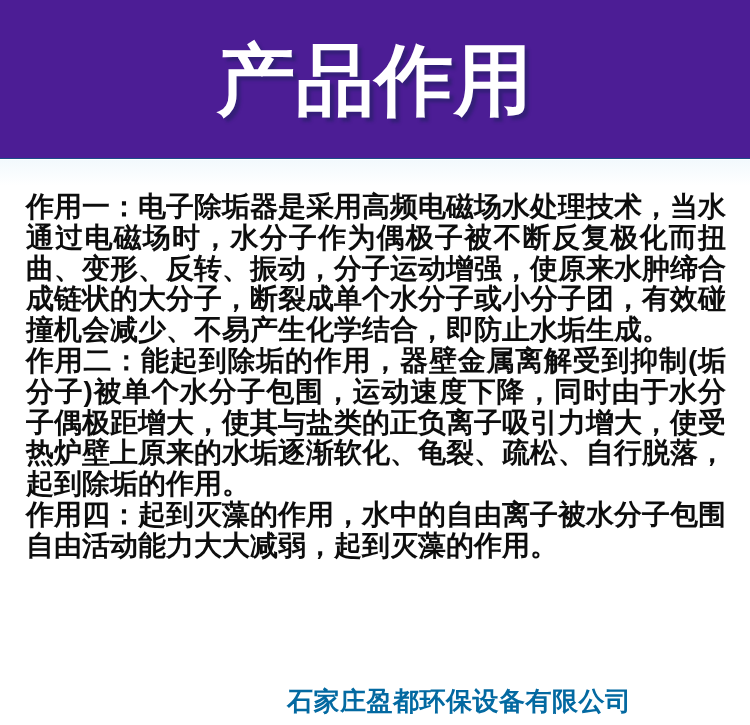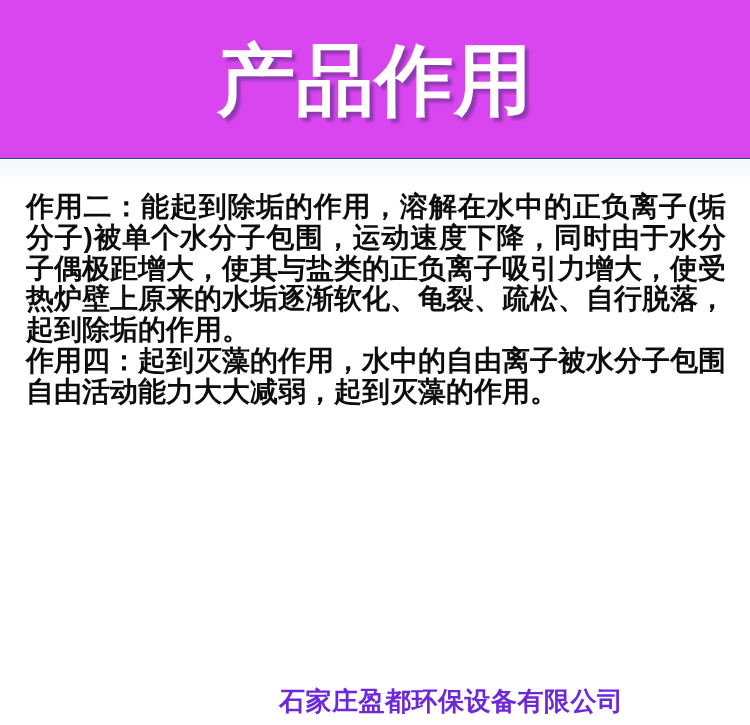--- a/index.html
+++ b/index.html
@@ -14,21 +14,21 @@
     height: 725px;
     background: #ffffff;
     overflow: hidden;
   }
   .banner {
     position: absolute;
     left: 0;
     top: 0;
     width: 750px;
     height: 159px;
-    background: #d946ef;
+    background: #4c1d95;
     border-bottom: 1px solid #1d4d88;
     display: flex;
     align-items: center;
     justify-content: center;
     box-sizing: border-box;
   }
   .banner-title {
     margin: 0;
     padding-top: 2px;
     color: #ffffff;
@@ -59,40 +59,41 @@
     line-height: 30.8px;
     text-align: justify;
     text-justify: inter-ideograph;
   }
   .body-text p {
     margin: 0;
     padding: 0;
   }
   .watermark {
     position: absolute;
-    left: 279px;
+    left: 287px;
     top: 684px;
-    color: #6d28d9;
+    color: #0369a1;
     font-size: 26px;
     font-weight: 700;
     letter-spacing: 0.5px;
     white-space: nowrap;
   }
 </style>
 </head>
 <body>
 
 <div class="page">
 
   <header class="banner">
     <h1 class="banner-title">产品作用</h1>
   </header>
 
   <div class="banner-fade"></div>
 
   <main class="body-text">
-    <p>作用二：能起到除垢的作用，溶解在水中的正负离子(垢分子)被单个水分子包围，运动速度下降，同时由于水分子偶极距增大，使其与盐类的正负离子吸引力增大，使受热炉壁上原来的水垢逐渐软化、龟裂、疏松、自行脱落，起到除垢的作用。</p>
+    <p>作用一：电子除垢器是采用高频电磁场水处理技术，当水通过电磁场时，水分子作为偶极子被不断反复极化而扭曲、变形、反转、振动，分子运动增强，使原来水肿缔合成链状的大分子，断裂成单个水分子或小分子团，有效碰撞机会减少、不易产生化学结合，即防止水垢生成。</p>
+    <p>作用二：能起到除垢的作用，器壁金属离解受到抑制(垢分子)被单个水分子包围，运动速度下降，同时由于水分子偶极距增大，使其与盐类的正负离子吸引力增大，使受热炉壁上原来的水垢逐渐软化、龟裂、疏松、自行脱落，起到除垢的作用。</p>
     <p>作用四：起到灭藻的作用，水中的自由离子被水分子包围自由活动能力大大减弱，起到灭藻的作用。</p>
   </main>
 
   <div class="watermark">石家庄盈都环保设备有限公司</div>
 
 </div>
 
 </body></html>

